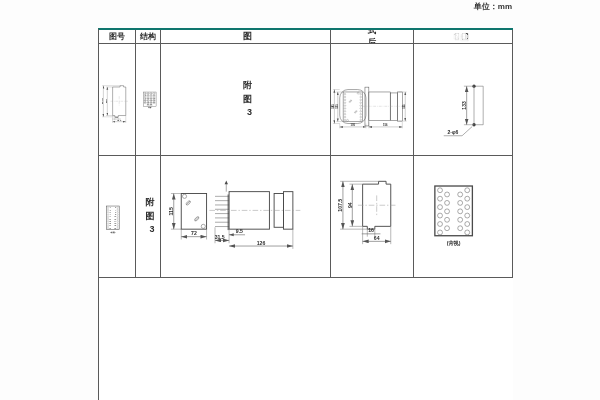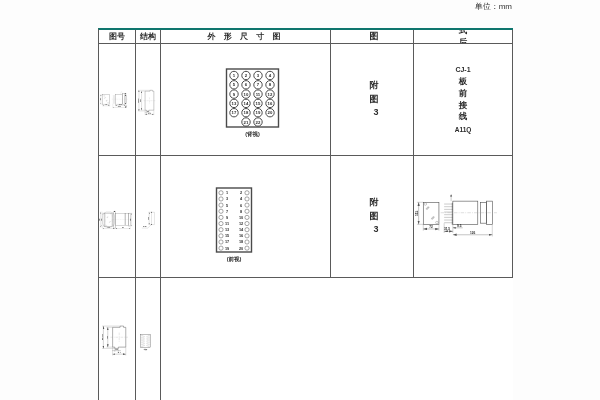--- a/index.html
+++ b/index.html
@@ -1,17 +1,17 @@
 <!DOCTYPE html>
 <html><head>
 <meta charset="utf-8">
 <style>
   html,body{margin:0;padding:0;}
   body{width:600px;height:400px;background:#fdfdfd;font-family:"Liberation Sans","DejaVu Sans",sans-serif;color:#2b2b2b;position:relative;overflow:hidden;}
-  .unit{position:absolute;left:98px;top:1px;width:414px;text-align:right;font-size:8px;color:#333;}
+  .unit{position:absolute;left:98px;top:1px;width:414px;text-align:right;font-size:8px;color:#333;font-weight:bold;}
   .tbl{position:absolute;left:98px;top:28px;display:grid;grid-template-columns:37px 25px 170px 83px 99px;grid-template-rows:14px 112px 122px 130px;border-top:2px solid #0f766e;border-left:1px solid #5a5a5a;background:#fff;font-weight:bold;}
   .cell{border-right:1px solid #5a5a5a;border-bottom:1px solid #5a5a5a;position:relative;overflow:hidden;display:flex;align-items:center;justify-content:center;}
   .hcell{font-size:8px;white-space:nowrap;}
   .sp{letter-spacing:3px;}
   .vtext{width:13px;text-align:right;word-break:break-all;line-height:1.55;font-size:9px;}
   .structcol{flex-direction:column;gap:3px;}
   .model{font-size:7px;}
   .desc{width:11px;text-align:center;word-break:break-all;line-height:1.4;font-size:8.5px;}
   .code{font-size:6.5px;}
   svg.draw{display:block;width:100%;height:100%;font-family:"Liberation Sans","DejaVu Sans",sans-serif;}
@@ -30,21 +30,20 @@
 </style>
 </head>
 <body>
 
 <div class="unit">单位：mm</div>
 
 <div class="tbl">
 
   <div class="cell hcell">图号</div>
   <div class="cell hcell">结构</div>
-  <div class="cell hcell sp">外 形 尺 寸 图</div>
 
   <div class="cell">
     <div class="vtext">附图3</div>
   </div>
   <div class="cell structcol">
     <div class="model">CJ-1</div>
     <div class="desc">嵌入式后接线</div>
     <div class="code">A11K</div>
   </div>
   <div class="cell">
@@ -185,25 +184,20 @@
         <circle cx="49.5" cy="78" r="4.2" class="s"></circle>
         <text x="49.5" y="79.6" class="tnum" text-anchor="middle">21</text>
         <circle cx="61.5" cy="78" r="4.2" class="s"></circle>
         <text x="61.5" y="79.6" class="tnum" text-anchor="middle">22</text>
       </svg>
   </div>
 
   <div class="cell">
     <div class="vtext">附图3</div>
   </div>
-  <div class="cell structcol">
-    <div class="model">CJ-1</div>
-    <div class="desc">板前接线</div>
-    <div class="code">A11Q</div>
-  </div>
   <div class="cell">
     <svg class="draw" viewBox="0 0 169 121">
       <g>
         <rect class="s" x="18" y="40" width="54" height="70" rx="17"></rect>
         <rect class="s" x="25" y="45" width="40" height="61"></rect>
         <g id="ol2dots">
             <circle cx="28.8" cy="49.5" r="1.6" class="s thin"></circle>
             <circle cx="61.2" cy="49.5" r="1.6" class="s thin"></circle>
             <circle cx="28.8" cy="55.4" r="1.6" class="s thin"></circle>
             <circle cx="61.2" cy="55.4" r="1.6" class="s thin"></circle>

